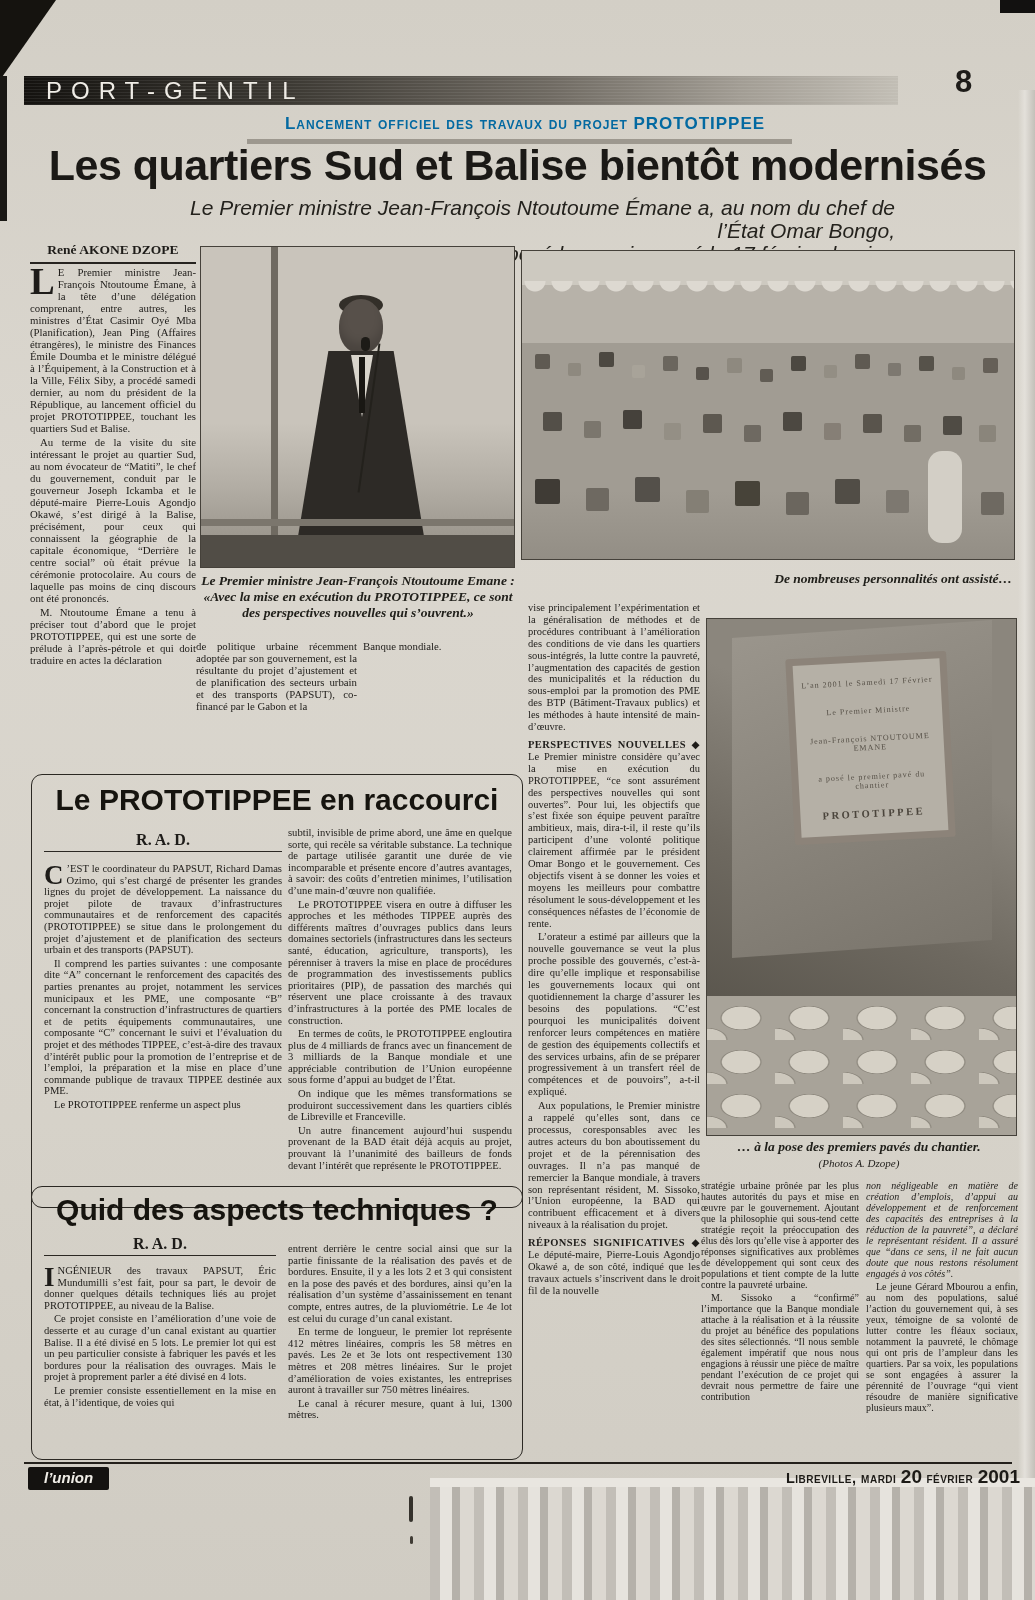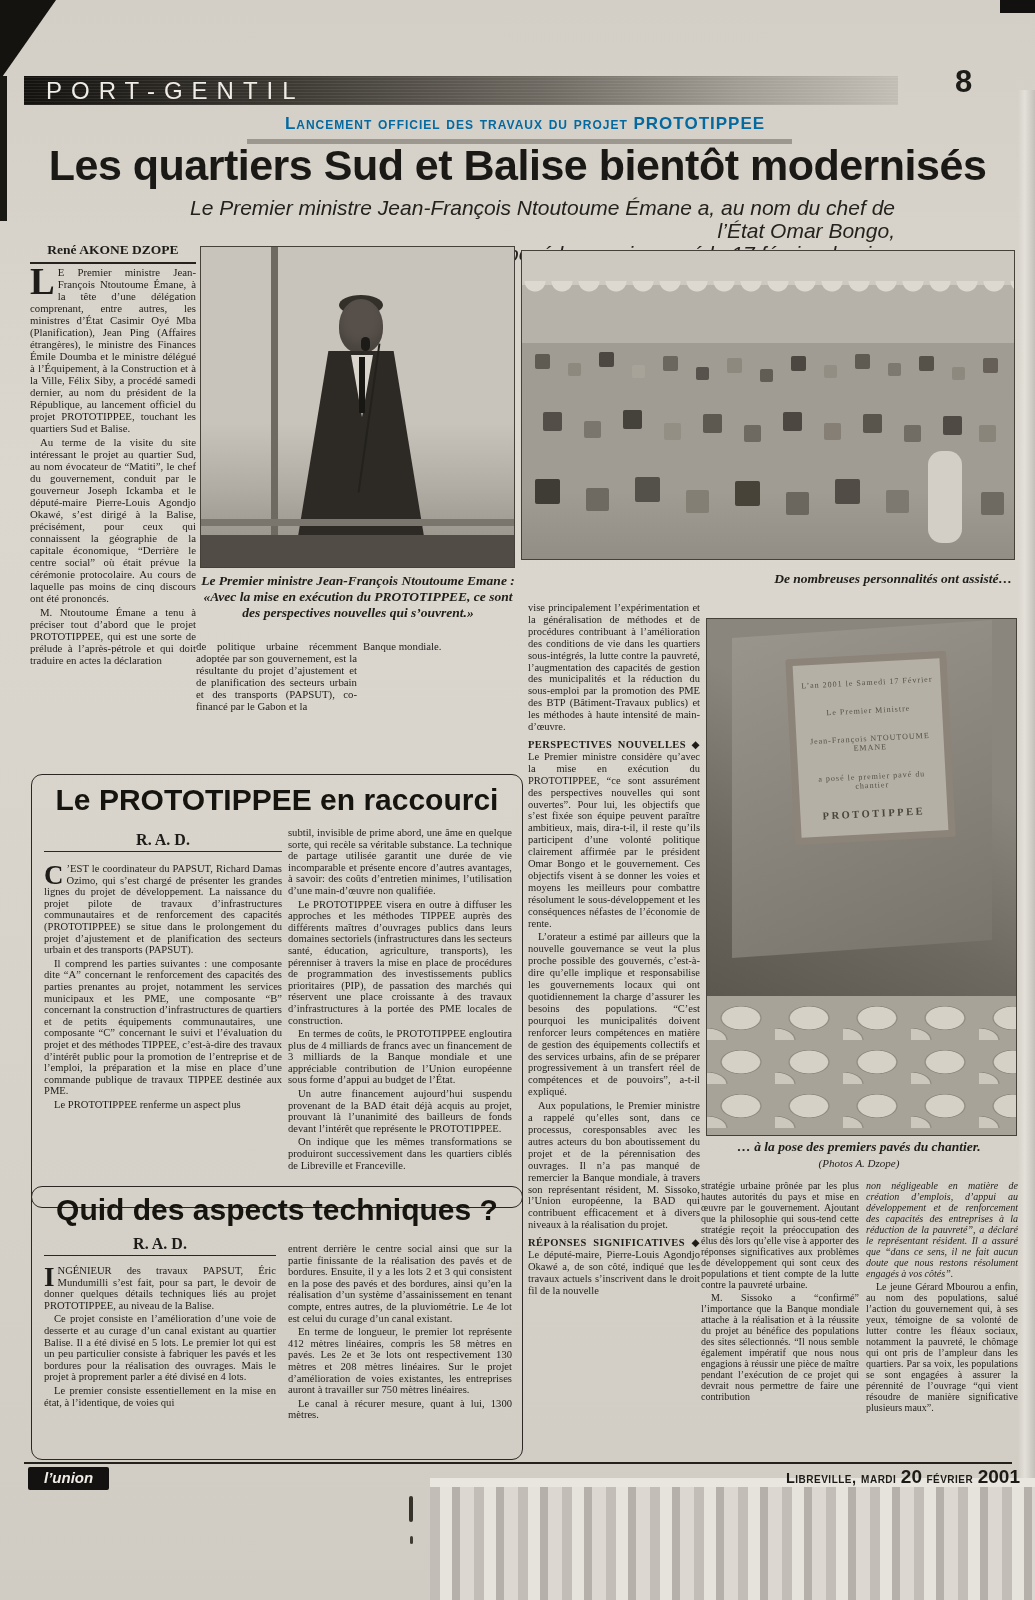--- a/index.html
+++ b/index.html
@@ -228,22 +228,22 @@
   <div class="rad-rule" style="left:12px;top:76px;width:238px;"></div>
   <div class="seccol" style="left:12px;top:88px;width:238px;height:334px;">
     <p><span class="dropcap dc-md">C</span><span>’EST le coordinateur du PAPSUT, Richard Damas Ozimo, qui s’est chargé de présenter les grandes lignes du projet de développement. La naissance du projet pilote de travaux d’infrastructures communautaires et de renforcement des capacités (PROTOTIPPEE) se situe dans le prolongement du projet d’ajustement et de planification des secteurs urbain et des transports (PAPSUT).</span></p>
     <p class="ind">Il comprend les parties suivantes : une composante dite “A” concernant le renforcement des capacités des parties prenantes au projet, notamment les services municipaux et les PME, une composante “B” concernant la construction d’infrastructures de quartiers et de petits équipements communautaires, une composante “C” concernant le suivi et l’évaluation du projet et des méthodes TIPPEE, c’est-à-dire des travaux d’intérêt public pour la promotion de l’entreprise et de l’emploi, la préparation et la mise en place d’une commande publique de travaux TIPPEE destinée aux PME.</p>
     <p class="ind">Le PROTOTIPPEE renferme un aspect plus</p>
   </div>
   <div class="seccol" style="left:256px;top:52px;width:224px;height:370px;">
     <p>subtil, invisible de prime abord, une âme en quelque sorte, qui recèle sa véritable substance. La technique de partage utilisée garantit une durée de vie incomparable et présente encore d’autres avantages, à savoir: des coûts d’entretien minimes, l’utilisation d’une main-d’œuvre non qualifiée.</p>
     <p class="ind">Le PROTOTIPPEE visera en outre à diffuser les approches et les méthodes TIPPEE auprès des différents maîtres d’ouvrages publics dans leurs domaines sectoriels (infrastructures dans les secteurs santé, éducation, agriculture, transports), les pérenniser à travers la mise en place de procédures de programmation des investissements publics prioritaires (PIP), de passation des marchés qui réservent une place croissante à des travaux d’infrastructures à la portée des PME locales de construction.</p>
     <p class="ind">En termes de coûts, le PROTOTIPPEE engloutira plus de 4 milliards de francs avec un financement de 3 milliards de la Banque mondiale et une appréciable contribution de l’Union européenne sous forme d’appui au budget de l’État.</p>
+    <p class="ind">On indique que les mêmes transformations se produiront successivement dans les quartiers ciblés de Libreville et Franceville.</p>
     <p class="ind">Un autre financement aujourd’hui suspendu provenant de la BAD était déjà acquis au projet, prouvant là l’unanimité des bailleurs de fonds devant l’intérêt que représente le PROTOTIPPEE.</p>
-    <p class="ind">On indique que les mêmes transformations se produiront successivement dans les quartiers ciblés de Libreville et Franceville.</p>
   </div>
 </div>
 
 <div class="abs secbox box2">
   <div class="sec-title" style="top:6px;">Quid des aspects techniques ?</div>
   <div class="rad" style="left:12px;top:48px;width:232px;">R. A. D.</div>
   <div class="rad-rule" style="left:12px;top:68px;width:232px;"></div>
   <div class="seccol" style="left:12px;top:78px;width:232px;height:184px;">
     <p><span class="dropcap dc-md">I</span><span>NGÉNIEUR des travaux PAPSUT, Éric Mundumilli s’est fait, pour sa part, le devoir de donner quelques détails techniques liés au projet PROTOTIPPEE, au niveau de la Balise.</span></p>
     <p class="ind">Ce projet consiste en l’amélioration d’une voie de desserte et au curage d’un canal existant au quartier Balise. Il a été divisé en 5 lots. Le premier lot qui est un peu particulier consiste à fabriquer les pavés et les bordures pour la réalisation des ouvrages. Mais le projet à proprement parler a été divisé en 4 lots.</p>

